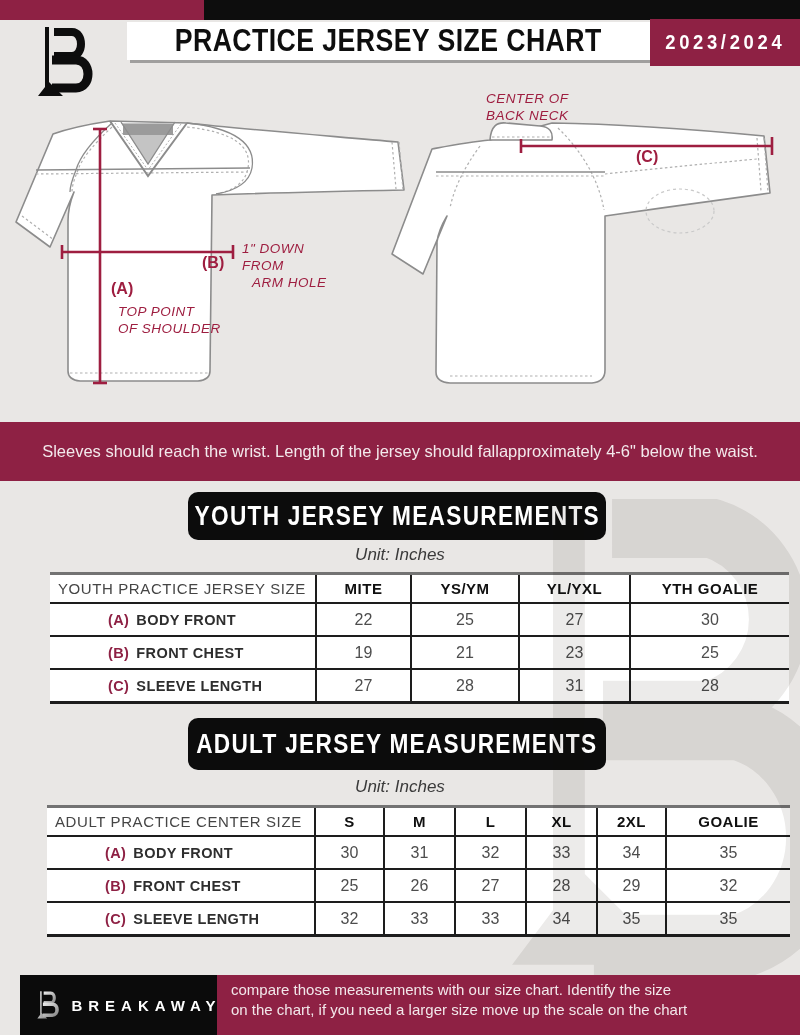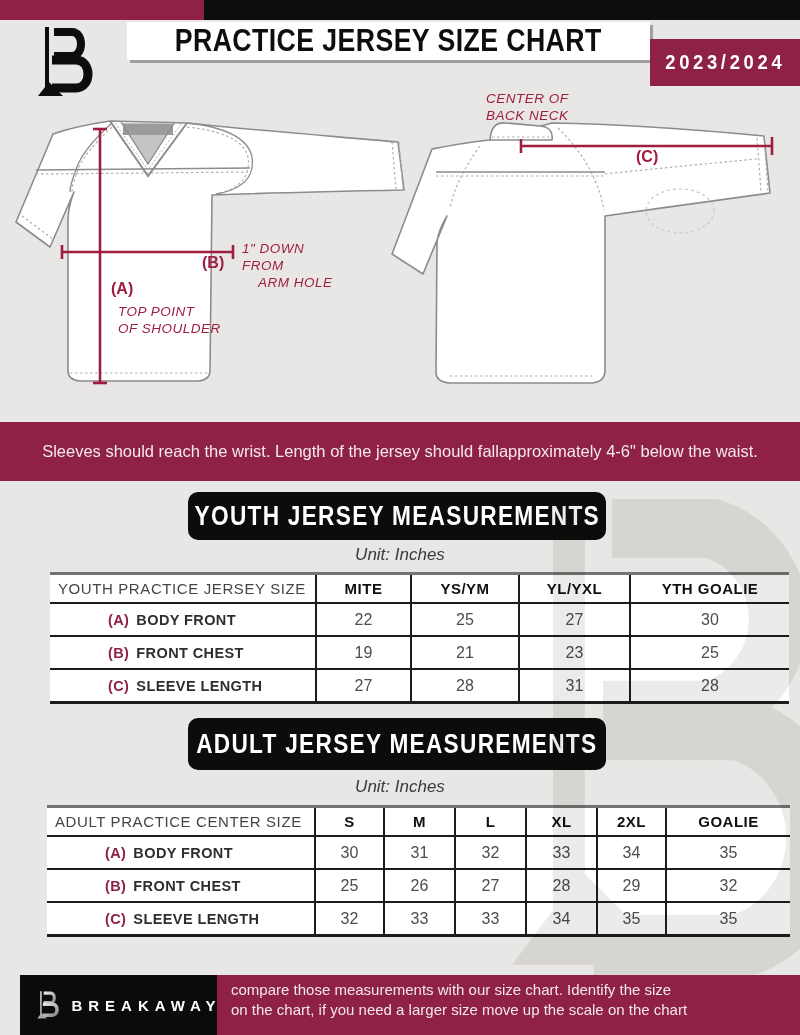--- a/index.html
+++ b/index.html
@@ -2,21 +2,21 @@
 <html><head>
 <meta charset="utf-8">
 <style>
   html,body{margin:0;padding:0;}
   body{font-family:"Liberation Sans",sans-serif;background:#cfcfcf;}
   .page{position:relative;width:800px;height:1035px;background:#E9E7E5;overflow:hidden;margin:0 auto;}
 
   
   .strip-maroon{position:absolute;left:0;top:0;width:204px;height:20px;background:#8E2144;}
   .strip-black{position:absolute;left:204px;top:0;width:596px;height:20px;background:#0D0D0D;}
-  .season-box{position:absolute;left:650px;top:19px;width:150px;height:47px;background:#8E2144;display:flex;align-items:center;justify-content:center;margin-top:20px;}
+  .season-box{position:absolute;left:650px;top:19px;width:150px;height:47px;background:#8E2144;display:flex;align-items:center;justify-content:center;}
   .season-box span{color:#fff;font-weight:bold;font-size:20px;letter-spacing:4px;display:inline-block;transform:scaleX(.92);white-space:nowrap;}
   .title-box{position:absolute;left:127px;top:22px;width:523px;height:38px;background:#fff;display:flex;align-items:center;justify-content:center;box-shadow:3px 3px 0 rgba(70,70,70,.45);}
   .title-box h1{margin:0;font-size:31px;font-weight:800;color:#0e0e0e;letter-spacing:.5px;transform:scaleX(.86);white-space:nowrap;}
   .brand-logo{position:absolute;left:32px;top:24px;}
 
   
   .diagram-svg{position:absolute;left:0;top:96px;}
   .diag-label{position:absolute;color:#9E1E40;font-size:13.5px;line-height:17px;font-style:italic;letter-spacing:.5px;white-space:nowrap;}
   .diag-marker{position:absolute;color:#9E1E40;font-size:16px;font-weight:bold;font-style:normal;white-space:nowrap;}
 
@@ -138,21 +138,21 @@
       <line x1="772" y1="41" x2="772" y2="59"></line>
     </g>
   </svg>
 
   <div class="diag-label" style="left:486px;top:90px;">CENTER OF</div>
   <div class="diag-label" style="left:486px;top:107px;">BACK NECK</div>
   <div class="diag-marker" style="left:636px;top:148px;">(C)</div>
   <div class="diag-marker" style="left:202px;top:254px;">(B)</div>
   <div class="diag-label" style="left:242px;top:240px;">1" DOWN</div>
   <div class="diag-label" style="left:242px;top:257px;">FROM</div>
-  <div class="diag-label" style="left:258px;top:274px;">ARM HOLE</div>
+  <div class="diag-label" style="left:252px;top:274px;">ARM HOLE</div>
   <div class="diag-marker" style="left:111px;top:280px;">(A)</div>
   <div class="diag-label" style="left:118px;top:303px;">TOP POINT</div>
   <div class="diag-label" style="left:118px;top:320px;">OF SHOULDER</div>
 
   <div class="notice">
     <div>Sleeves should reach the wrist. Length of the jersey should fall</div>
     <div>approximately 4-6" below the waist.</div>
   </div>
 
   <div class="pill youth">

